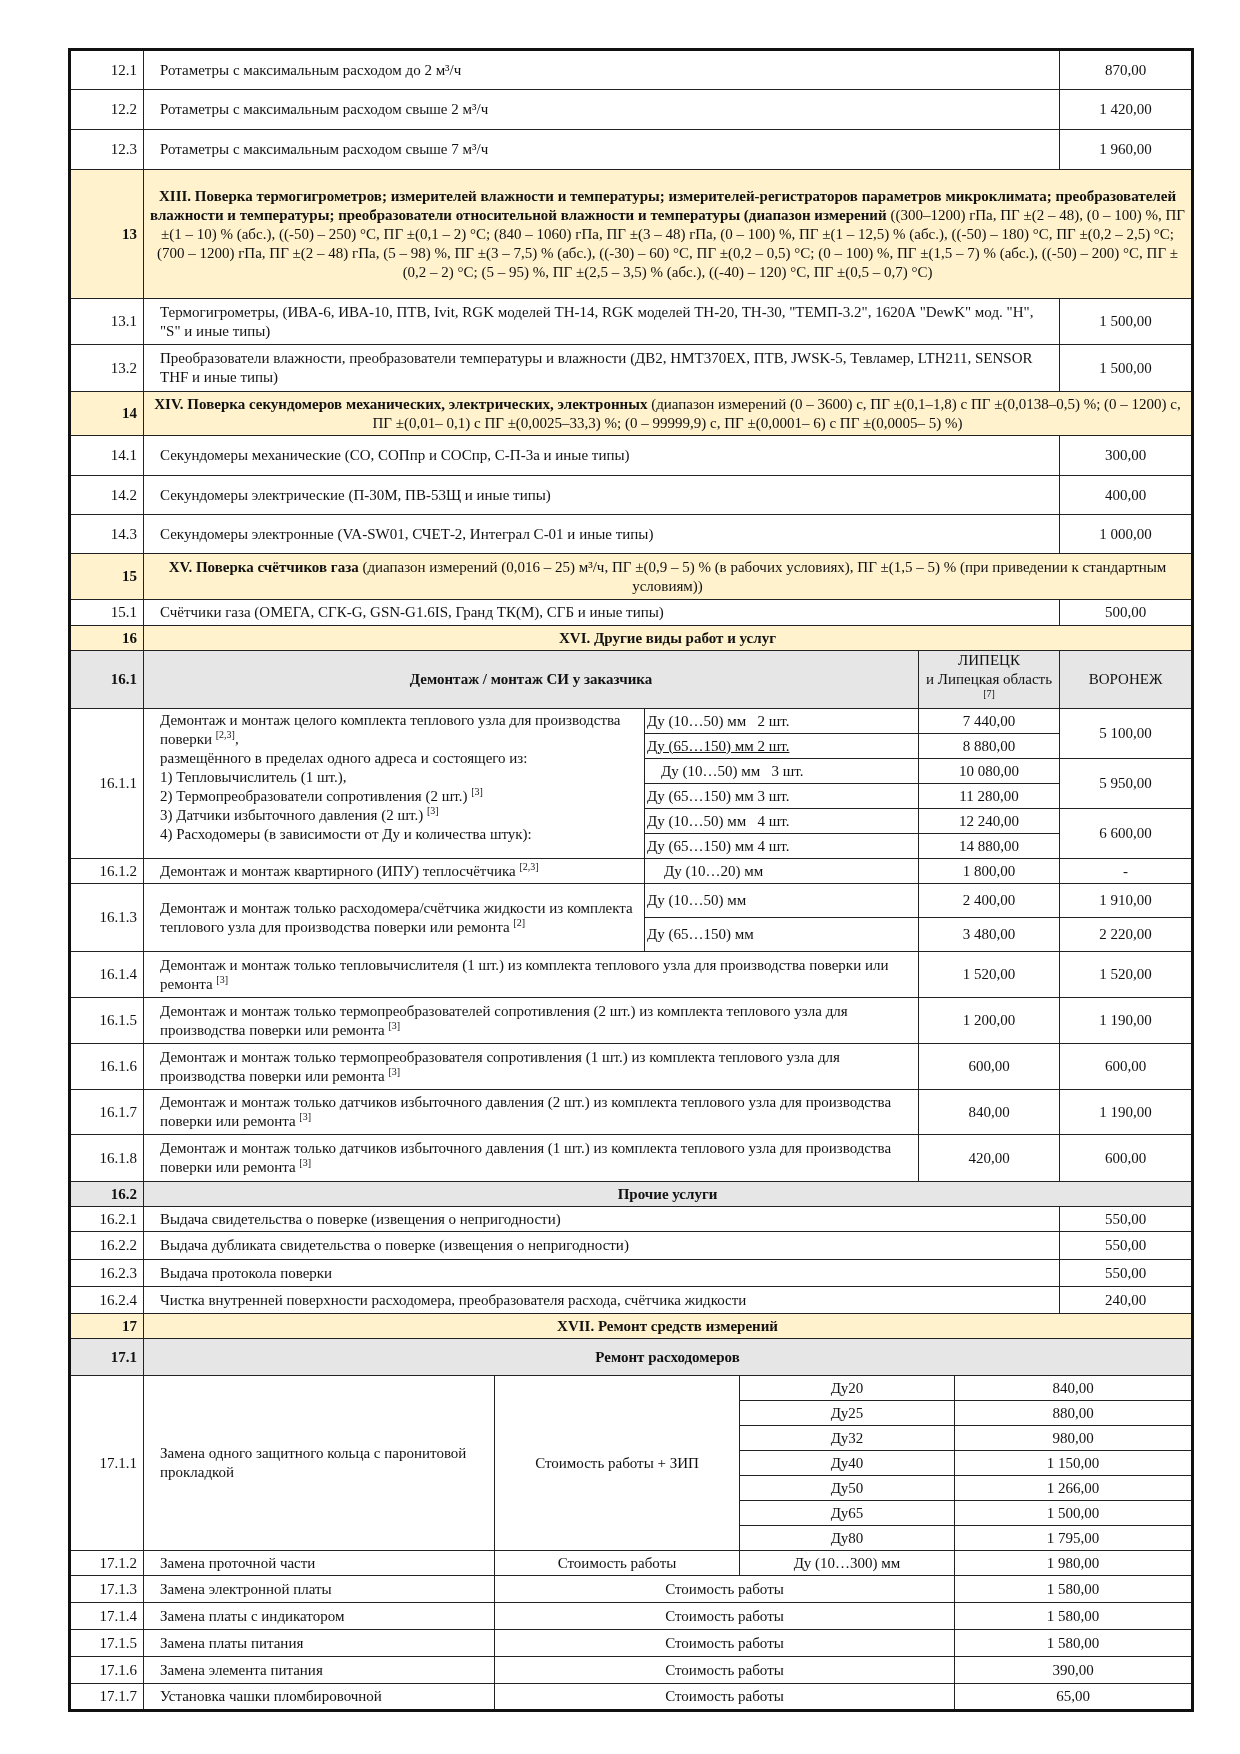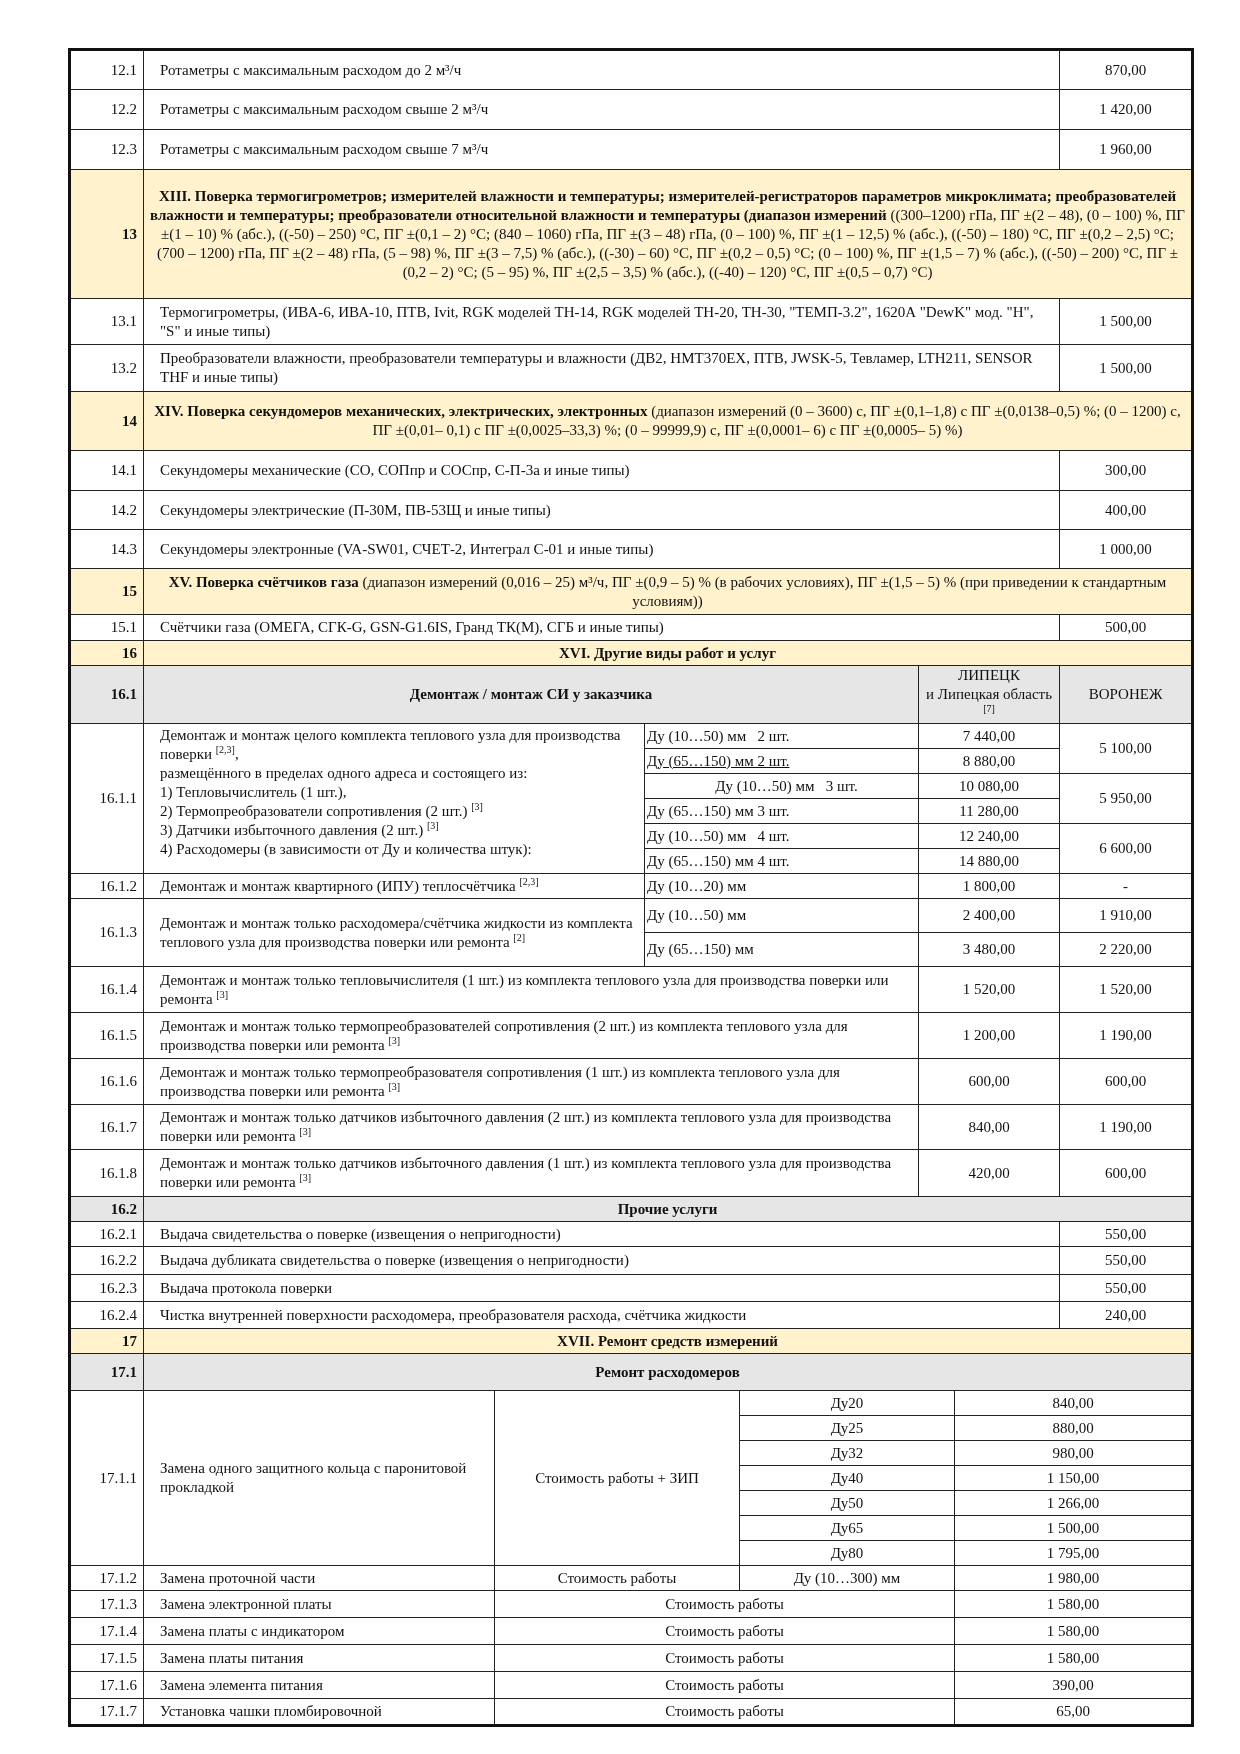--- a/index.html
+++ b/index.html
@@ -57,21 +57,21 @@
     <td class="num">13.1</td>
     <td colspan="7" class="name">Термогигрометры, (ИВА-6, ИВА-10, ПТВ, Ivit, RGK моделей ТН-14, RGK моделей ТН-20, ТН-30, "ТЕМП-3.2", 1620А "DewK" мод. "H", "S" и иные типы)</td>
     <td class="c">1 500,00</td>
   </tr>
   <tr style="height:47px">
     <td class="num">13.2</td>
     <td colspan="7" class="name">Преобразователи влажности, преобразователи температуры и влажности (ДВ2, HMT370EX, ПТВ, JWSK-5, Тевламер, LTH211, SENSOR THF и иные типы)</td>
     <td class="c">1 500,00</td>
   </tr>
 
-  <tr class="sec" style="height:59px">
+  <tr class="sec" style="height:44px">
     <td class="num b">14</td>
     <td colspan="8" class="c"><b>XIV. Поверка секундомеров механических, электрических, электронных</b><span> (диапазон измерений (0 – 3600) с, ПГ ±(0,1–1,8) с ПГ ±(0,0138–0,5) %; (0 – 1200) с, ПГ ±(0,01– 0,1) с ПГ ±(0,0025–33,3) %; (0 – 99999,9) с, ПГ ±(0,0001– 6) с ПГ ±(0,0005– 5) %)</span></td>
   </tr>
   <tr style="height:40px">
     <td class="num">14.1</td>
     <td colspan="7" class="name">Секундомеры механические (СО, СОПпр и СОСпр, С-П-3а и иные типы)</td>
     <td class="c">300,00</td>
   </tr>
   <tr style="height:39px">
     <td class="num">14.2</td>
@@ -117,42 +117,42 @@
     </td>
     <td colspan="3" style="white-space:pre; padding-left:2px;">Ду (10…50) мм   2 шт.</td>
     <td colspan="2" class="c">7 440,00</td>
     <td rowspan="2" class="c">5 100,00</td>
   </tr>
   <tr style="height:25px">
     <td colspan="3" style="white-space:pre; padding-left:2px;text-decoration:underline;">Ду (65…150) мм 2 шт.</td>
     <td colspan="2" class="c">8 880,00</td>
   </tr>
   <tr style="height:25px">
-    <td colspan="3" style="white-space:pre; padding-left:16px;text-align:center;">Ду (10…50) мм   3 шт.</td>
+    <td colspan="3" style="white-space:pre; padding-left:16px;">Ду (10…50) мм   3 шт.</td>
     <td colspan="2" class="c">10 080,00</td>
     <td rowspan="2" class="c">5 950,00</td>
   </tr>
   <tr style="height:25px">
     <td colspan="3" style="white-space:pre; padding-left:2px;">Ду (65…150) мм 3 шт.</td>
     <td colspan="2" class="c">11 280,00</td>
   </tr>
   <tr style="height:25px">
     <td colspan="3" style="white-space:pre; padding-left:2px;">Ду (10…50) мм   4 шт.</td>
     <td colspan="2" class="c">12 240,00</td>
     <td rowspan="2" class="c">6 600,00</td>
   </tr>
   <tr style="height:25px">
     <td colspan="3" style="white-space:pre; padding-left:2px;">Ду (65…150) мм 4 шт.</td>
     <td colspan="2" class="c">14 880,00</td>
   </tr>
 
   <tr style="height:25px">
     <td class="num">16.1.2</td>
     <td colspan="2" class="name"><span>Демонтаж и монтаж квартирного (ИПУ) теплосчётчика</span> <sup>[2,3]</sup></td>
-    <td colspan="3" style="padding-left:2px;">Ду (10…20) мм</td>
+    <td colspan="3" style="padding-left:19px;">Ду (10…20) мм</td>
     <td colspan="2" class="c">1 800,00</td>
     <td class="c">-</td>
   </tr>
 
   <tr style="height:34px">
     <td rowspan="2" class="num">16.1.3</td>
     <td rowspan="2" colspan="2" class="name"><span>Демонтаж и монтаж только расходомера/счётчика жидкости из комплекта теплового узла для производства поверки или ремонта</span> <sup>[2]</sup></td>
     <td colspan="3" style="padding-left:2px;">Ду (10…50) мм</td>
     <td colspan="2" class="c">2 400,00</td>
     <td class="c">1 910,00</td>

